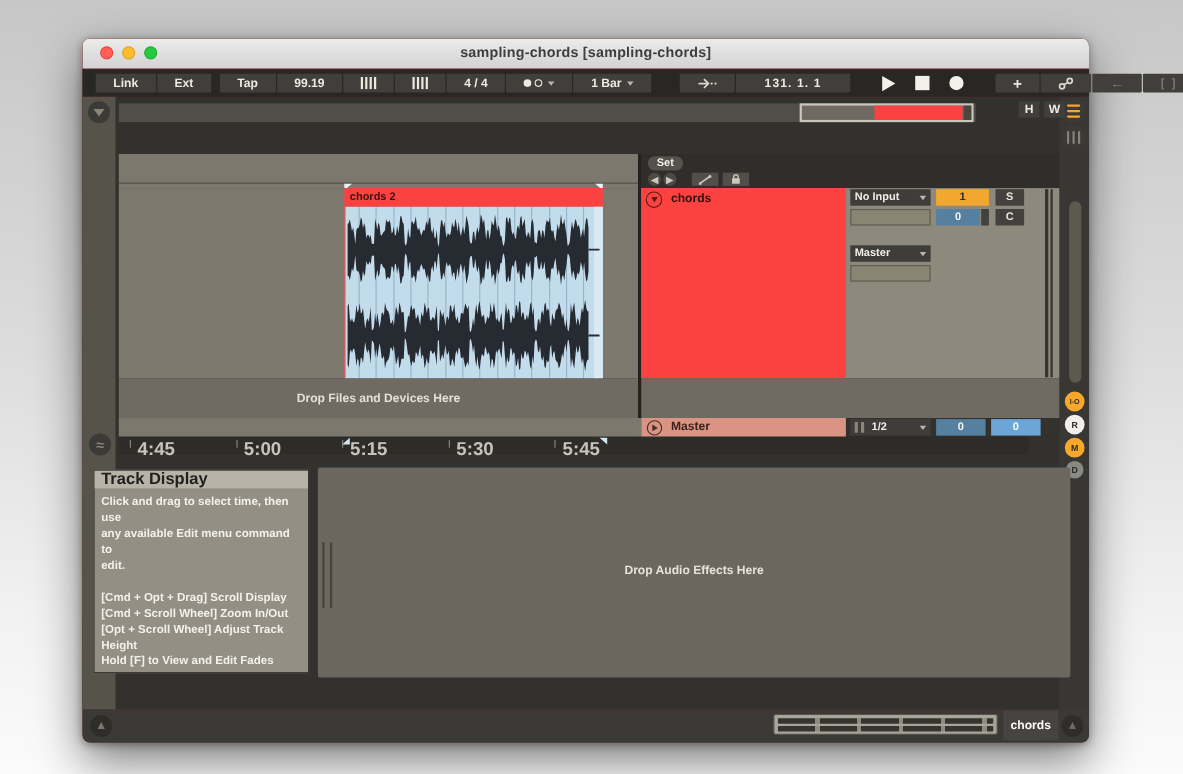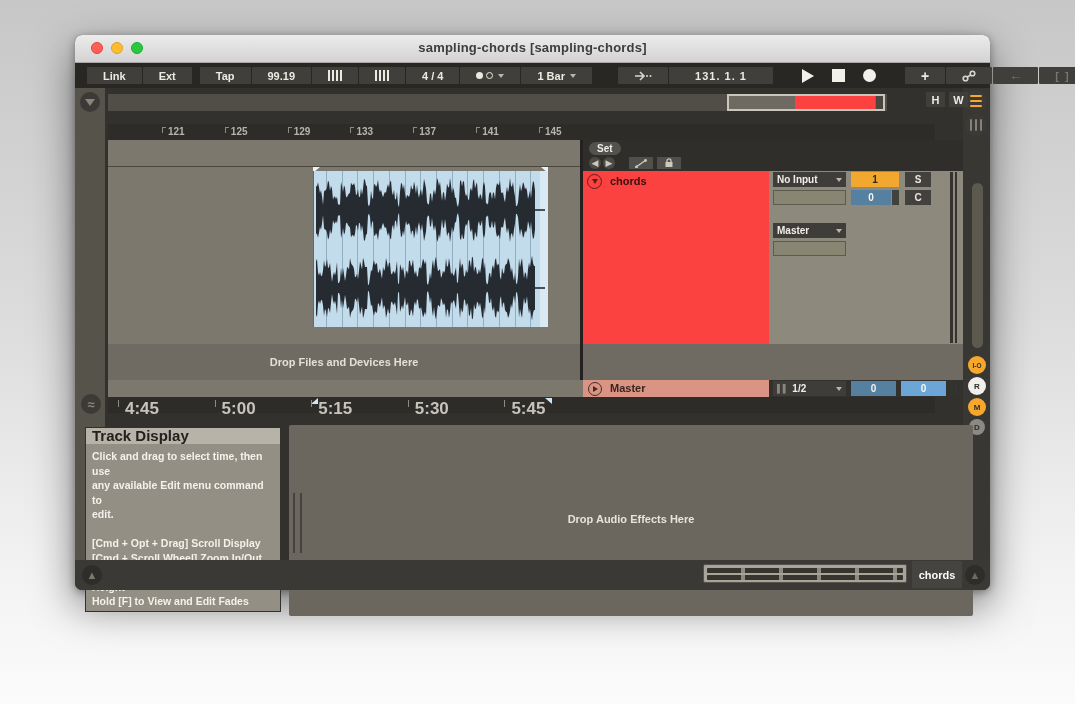--- a/index.html
+++ b/index.html
@@ -1,18 +1,18 @@
 <!DOCTYPE html>
 <html><head>
 <meta charset="utf-8">
 <style>
   html,body{margin:0;padding:0;width:1075px;height:704px;overflow:hidden;
     font-family:"Liberation Sans",sans-serif;}
   body{background:linear-gradient(180deg,#c7c7c7 0%,#dcdcdc 45%,#f2f2f2 80%,#fbfbfb 100%);}
-  #window{position:absolute;left:75px;top:35px;width:915px;height:555px;border-radius:7px;
+  #window{position:absolute;left:75px;top:35px;width:915px;height:640px;border-radius:7px;
     background:#7f1d1d;box-shadow:0 16px 42px rgba(0,0,0,.5),0 2px 8px rgba(0,0,0,.35);}
   
   #titlebar{position:absolute;left:0;top:0;right:0;height:27px;border-radius:7px 7px 0 0;
     background:linear-gradient(#ececeb,#d4d2d3);border-bottom:1px solid #a9a7a8;}
   .tl{position:absolute;top:7px;width:12px;height:12px;border-radius:50%;}
   #titlebar .title{position:absolute;left:0;right:0;top:5px;text-align:center;font-size:13px;
     font-weight:600;color:#3d3d3d;letter-spacing:.2px;}
   
   #toolbar{position:absolute;left:0;top:28px;right:0;height:25px;background:#282724;
     display:flex;align-items:center;padding-left:12px;box-sizing:border-box;}
@@ -274,38 +274,30 @@
 
     <div id="overview">
       <div id="ov-viewport">
         <div id="ov-red"></div>
         <div id="ov-notch"></div>
       </div>
     </div>
     <div class="hw" style="right:45px;">H</div>
     <div class="hw" style="right:22px;">W</div>
 
-    <div id="bar-ruler">
-        <span class="ruler-num" style="left: 60px;">121</span>
-        <span class="ruler-num" style="left: 122.83px;">125</span>
-        <span class="ruler-num" style="left: 185.66px;">129</span>
-        <span class="ruler-num" style="left: 248.49px;">133</span>
-        <span class="ruler-num" style="left: 311.32px;">137</span>
-        <span class="ruler-num" style="left: 374.15px;">141</span>
-        <span class="ruler-num" style="left: 436.98px;">145</span>
-      </div>
 
     <div id="marker-lane" class="lane-grid"></div>
     <div id="brace-strip" class="lane-grid">
       <span class="brace-tri" style="left:205px;border-top:6px solid #e9f3fa;border-right:7px solid transparent;"></span>
       <span class="brace-tri" style="left:433px;border-top:6px solid #e9f3fa;border-left:7px solid transparent;"></span>
     </div>
     <div id="clip-lane" class="lane-grid"></div>
 
     <div id="clip">
+      <div id="clip-title">chords 2</div>
       <div id="clip-body">
         <div id="clip-tail"></div>
         <svg id="wave-svg" width="235" height="156" style="position:absolute;left:0;top:0;">
             <polygon points="2,39 2,15.4 3,14.9 4,11.3 5,16.6 6,22.3 7,18.9 8,25.2 9,34.0 10,20.8 11,19.2 12,19.3 13,16.2 14,9.4 15,11.5 16,19.8 17,14.8 18,17.8 19,28.7 20,25.7 21,25.6 22,28.2 23,25.5 24,33.6 25,33.6 26,33.8 27,10.8 28,15.2 29,20.9 30,14.2 31,16.8 32,25.5 33,26.4 34,23.8 35,22.7 36,21.5 37,11.4 38,13.7 39,14.1 40,12.1 41,15.2 42,24.0 43,23.2 44,18.0 45,26.3 46,25.5 47,16.9 48,23.8 49,18.0 50,8.1 51,9.0 52,14.3 53,15.3 54,33.5 55,35.5 56,32.0 57,19.4 58,26.6 59,28.3 60,13.6 61,13.3 62,16.0 63,13.9 64,8.7 65,17.6 66,21.3 67,18.8 68,23.0 69,26.3 70,23.2 71,20.8 72,21.9 73,16.4 74,12.9 75,17.0 76,10.9 77,9.5 78,20.9 79,24.4 80,18.2 81,28.2 82,28.3 83,20.7 84,33.6 85,36.3 86,21.0 87,12.0 88,12.7 89,18.5 90,13.3 91,22.6 92,28.1 93,24.0 94,24.7 95,26.1 96,22.5 97,13.9 98,18.0 99,18.2 100,10.6 101,15.6 102,22.7 103,13.3 104,22.4 105,26.7 106,21.5 107,17.7 108,24.9 109,17.8 110,7.8 111,12.3 112,17.3 113,31.0 114,33.6 115,33.0 116,22.8 117,22.5 118,31.0 119,23.3 120,18.3 121,24.0 122,18.3 123,7.0 124,9.6 125,15.1 126,10.8 127,20.5 128,30.0 129,21.4 130,21.3 131,29.9 132,23.4 133,12.6 134,15.7 135,16.8 136,6.7 137,13.8 138,22.2 139,16.5 140,19.7 141,26.8 142,26.7 143,33.8 144,35.9 145,30.4 146,10.6 147,9.1 148,15.4 149,10.0 150,10.7 151,21.6 152,25.3 153,22.9 154,28.0 155,29.6 156,19.2 157,16.7 158,20.8 159,10.2 160,8.1 161,17.6 162,13.8 163,11.2 164,24.7 165,28.0 166,22.8 167,24.6 168,28.9 169,14.4 170,10.8 171,15.3 172,32.4 173,32.2 174,33.7 175,23.2 176,20.7 177,22.2 178,28.6 179,21.1 180,22.3 181,28.3 182,16.8 183,12.0 184,13.4 185,14.0 186,9.4 187,21.0 188,22.6 189,20.9 190,27.6 191,31.5 192,22.1 193,15.4 194,21.4 195,15.9 196,6.8 197,14.9 198,15.7 199,10.9 200,19.5 201,25.6 202,35.3 203,34.7 204,31.7 205,21.1 206,13.1 207,20.4 208,16.8 209,11.0 210,13.2 211,18.4 212,16.2 213,19.4 214,28.1 215,24.1 216,19.6 217,27.4 218,16.5 219,10.0 220,11.6 221,19.4 221,39 221,58.6 220,66.4 219,68.0 218,61.5 217,50.6 216,58.4 215,53.9 214,49.9 213,58.6 212,61.8 211,59.6 210,64.8 209,67.0 208,61.2 207,57.6 206,64.9 205,56.9 204,46.3 203,43.3 202,42.7 201,52.4 200,58.5 199,67.1 198,62.3 197,63.1 196,71.2 195,62.1 194,56.6 193,62.6 192,55.9 191,46.5 190,50.4 189,57.1 188,55.4 187,57.0 186,68.6 185,64.0 184,64.6 183,66.0 182,61.2 181,49.7 180,55.7 179,56.9 178,49.4 177,55.8 176,57.3 175,54.8 174,44.3 173,45.8 172,45.6 171,62.7 170,67.2 169,63.6 168,49.1 167,53.4 166,55.2 165,50.0 164,53.3 163,66.8 162,64.2 161,60.4 160,69.9 159,67.8 158,57.2 157,61.3 156,58.8 155,48.4 154,50.0 153,55.1 152,52.7 151,56.4 150,67.3 149,68.0 148,62.6 147,68.9 146,67.4 145,47.6 144,42.1 143,44.2 142,51.3 141,51.2 140,58.3 139,61.5 138,55.8 137,64.2 136,71.3 135,61.2 134,62.3 133,65.4 132,54.6 131,48.1 130,56.7 129,56.6 128,48.0 127,57.5 126,67.2 125,62.9 124,68.4 123,71.0 122,59.7 121,54.0 120,59.7 119,54.7 118,47.0 117,55.5 116,55.2 115,45.0 114,44.4 113,47.0 112,60.7 111,65.7 110,70.2 109,60.2 108,53.1 107,60.3 106,56.5 105,51.3 104,55.6 103,64.7 102,55.3 101,62.4 100,67.4 99,59.8 98,60.0 97,64.1 96,55.5 95,51.9 94,53.3 93,54.0 92,49.9 91,55.4 90,64.7 89,59.5 88,65.3 87,66.0 86,57.0 85,41.7 84,44.4 83,57.3 82,49.7 81,49.8 80,59.8 79,53.6 78,57.1 77,68.5 76,67.1 75,61.0 74,65.1 73,61.6 72,56.1 71,57.2 70,54.8 69,51.7 68,55.0 67,59.2 66,56.7 65,60.4 64,69.3 63,64.1 62,62.0 61,64.7 60,64.4 59,49.7 58,51.4 57,58.6 56,46.0 55,42.5 54,44.5 53,62.7 52,63.7 51,69.0 50,69.9 49,60.0 48,54.2 47,61.1 46,52.5 45,51.7 44,60.0 43,54.8 42,54.0 41,62.8 40,65.9 39,63.9 38,64.3 37,66.6 36,56.5 35,55.3 34,54.2 33,51.6 32,52.5 31,61.2 30,63.8 29,57.1 28,62.8 27,67.2 26,44.2 25,44.4 24,44.4 23,52.5 22,49.8 21,52.4 20,52.3 19,49.3 18,60.2 17,63.2 16,58.2 15,66.5 14,68.6 13,61.8 12,58.7 11,58.8 10,57.2 9,44.0 8,52.8 7,59.1 6,55.7 5,61.4 4,66.7 3,63.1 2,62.6" fill="#262a31"></polygon>
             <line x1="221" x2="231" y1="39" y2="39" stroke="#262a31" stroke-width="1.6"></line>
             <polygon points="2,117 2,90.6 3,87.7 4,101.3 5,104.4 6,101.0 7,104.7 8,105.0 9,99.8 10,89.1 11,96.0 12,94.1 13,87.7 14,97.0 15,96.2 16,91.7 17,102.2 18,111.0 19,104.5 20,101.0 21,104.6 22,99.9 23,91.0 24,112.0 25,111.9 26,109.3 27,96.4 28,105.2 29,96.5 30,103.3 31,109.9 32,104.5 33,96.6 34,96.2 35,98.8 36,86.9 37,92.0 38,94.1 39,94.9 40,98.1 41,106.2 42,105.7 43,102.4 44,108.3 45,99.7 46,90.4 47,94.0 48,98.5 49,86.7 50,90.3 51,96.0 52,95.9 53,95.7 54,114.2 55,113.3 56,106.3 57,98.8 58,100.5 59,93.2 60,89.1 61,94.3 62,92.2 63,92.4 64,101.9 65,100.7 66,97.5 67,103.0 68,107.8 69,95.4 70,100.0 71,97.4 72,86.9 73,91.2 74,96.7 75,91.7 76,92.1 77,102.6 78,103.5 79,100.3 80,100.6 81,102.9 82,97.4 83,89.7 84,112.1 85,113.2 86,93.1 87,96.3 88,100.1 89,95.4 90,101.8 91,108.3 92,101.0 93,99.5 94,103.3 95,89.8 96,89.7 97,96.1 98,93.5 99,88.3 100,99.7 101,103.5 102,99.3 103,106.1 104,104.8 105,96.8 106,96.3 107,97.9 108,93.0 109,87.6 110,90.3 111,93.2 112,89.3 113,112.6 114,114.1 115,109.6 116,101.4 117,108.1 118,95.3 119,88.6 120,98.0 121,89.6 122,85.6 123,94.3 124,100.2 125,99.2 126,98.0 127,107.1 128,104.4 129,99.6 130,102.0 131,99.4 132,86.9 133,95.7 134,95.0 135,86.9 136,93.5 137,103.5 138,100.9 139,103.5 140,105.1 141,100.3 142,96.2 143,112.0 144,111.3 145,98.8 146,86.8 147,97.4 148,92.5 149,94.5 150,105.5 151,105.1 152,98.3 153,101.9 154,100.5 155,88.8 156,90.3 157,97.0 158,85.6 159,87.0 160,101.1 161,95.9 162,96.5 163,103.2 164,102.3 165,97.7 166,102.4 167,96.6 168,88.5 169,86.5 170,98.1 171,91.2 172,110.5 173,113.4 174,112.3 175,102.8 176,101.8 177,107.2 178,97.1 179,94.1 180,98.7 181,88.9 182,86.9 183,95.0 184,92.5 185,94.1 186,105.5 187,108.9 188,96.4 189,101.4 190,102.8 191,95.1 192,93.3 193,92.5 194,87.1 195,89.2 196,94.1 197,101.2 198,96.6 199,104.7 200,109.8 201,101.7 202,111.9 203,113.2 204,105.9 205,87.4 206,96.3 207,91.1 208,87.1 209,97.7 210,107.6 211,101.0 212,102.8 213,108.7 214,98.5 215,91.5 216,96.3 217,90.2 218,84.6 219,91.9 220,94.9 221,94.9 221,117 221,139.1 220,139.1 219,142.1 218,149.4 217,143.8 216,137.7 215,142.5 214,135.5 213,125.3 212,131.2 211,133.0 210,126.4 209,136.3 208,146.9 207,142.9 206,137.7 205,146.6 204,128.1 203,120.8 202,122.1 201,132.3 200,124.2 199,129.3 198,137.4 197,132.8 196,139.9 195,144.8 194,146.9 193,141.5 192,140.7 191,138.9 190,131.2 189,132.6 188,137.6 187,125.1 186,128.5 185,139.9 184,141.5 183,139.0 182,147.1 181,145.1 180,135.3 179,139.9 178,136.9 177,126.8 176,132.2 175,131.2 174,121.7 173,120.6 172,123.5 171,142.8 170,135.9 169,147.5 168,145.5 167,137.4 166,131.6 165,136.3 164,131.7 163,130.8 162,137.5 161,138.1 160,132.9 159,147.0 158,148.4 157,137.0 156,143.7 155,145.2 154,133.5 153,132.1 152,135.7 151,128.9 150,128.5 149,139.5 148,141.5 147,136.6 146,147.2 145,135.2 144,122.7 143,122.0 142,137.8 141,133.7 140,128.9 139,130.5 138,133.1 137,130.5 136,140.5 135,147.1 134,139.0 133,138.3 132,147.1 131,134.6 130,132.0 129,134.4 128,129.6 127,126.9 126,136.0 125,134.8 124,133.8 123,139.7 122,148.4 121,144.4 120,136.0 119,145.4 118,138.7 117,125.9 116,132.6 115,124.4 114,119.9 113,121.4 112,144.7 111,140.8 110,143.7 109,146.4 108,141.0 107,136.1 106,137.7 105,137.2 104,129.2 103,127.9 102,134.7 101,130.5 100,134.3 99,145.7 98,140.5 97,137.9 96,144.3 95,144.2 94,130.7 93,134.5 92,133.0 91,125.7 90,132.2 89,138.6 88,133.9 87,137.7 86,140.9 85,120.8 84,121.9 83,144.3 82,136.6 81,131.1 80,133.4 79,133.7 78,130.5 77,131.4 76,141.9 75,142.3 74,137.3 73,142.8 72,147.1 71,136.6 70,134.0 69,138.6 68,126.2 67,131.0 66,136.5 65,133.3 64,132.1 63,141.6 62,141.8 61,139.7 60,144.9 59,140.8 58,133.5 57,135.2 56,127.7 55,120.7 54,119.8 53,138.3 52,138.1 51,138.0 50,143.7 49,147.3 48,135.5 47,140.0 46,143.6 45,134.3 44,125.7 43,131.6 42,128.3 41,127.8 40,135.9 39,139.1 38,139.9 37,142.0 36,147.1 35,135.2 34,137.8 33,137.4 32,129.5 31,124.1 30,130.7 29,137.5 28,128.8 27,137.6 26,124.7 25,122.1 24,122.0 23,143.0 22,134.1 21,129.4 20,133.0 19,129.5 18,123.0 17,131.8 16,142.3 15,137.8 14,137.0 13,146.3 12,139.9 11,138.0 10,144.9 9,134.2 8,129.0 7,129.3 6,133.0 5,129.6 4,132.7 3,146.3 2,143.4" fill="#262a31"></polygon>
             <line x1="221" x2="231" y1="117" y2="117" stroke="#262a31" stroke-width="1.6"></line>
           </svg>
       </div>
     </div>

